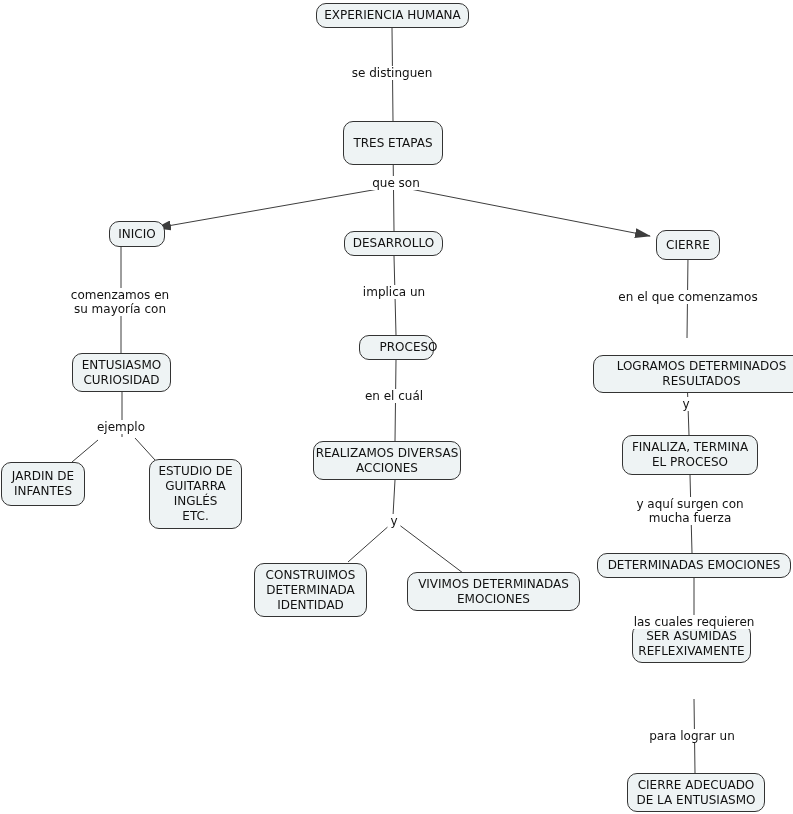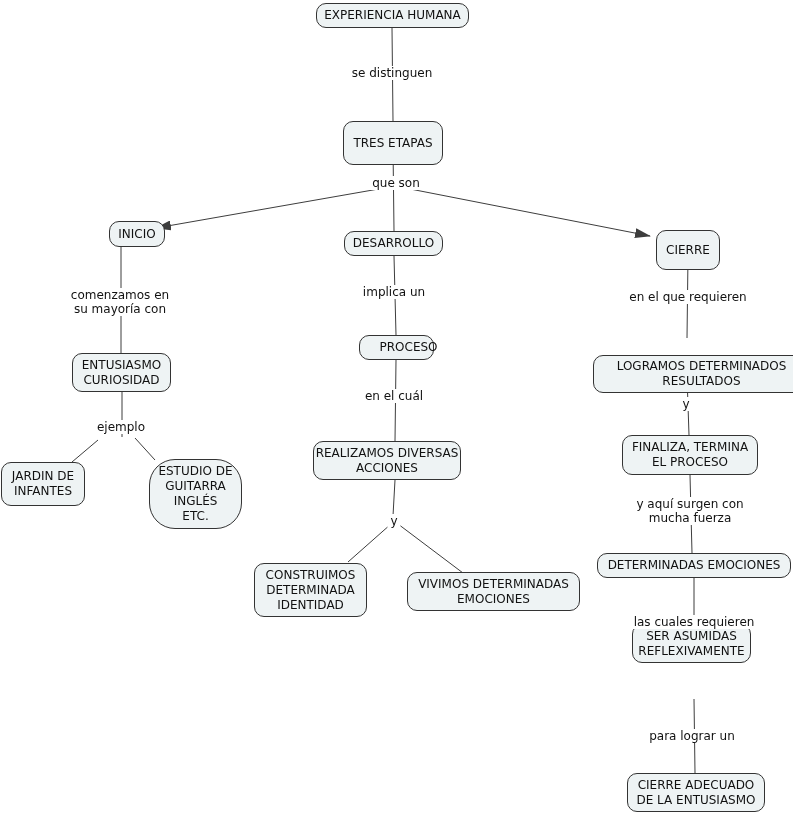--- a/index.html
+++ b/index.html
@@ -85,26 +85,26 @@
     <line x1="687" y1="376" x2="689" y2="435"></line>
     <line x1="690" y1="475" x2="692" y2="553"></line>
     <line x1="694" y1="578" x2="694" y2="660"></line>
     <line x1="694" y1="699" x2="695" y2="773"></line>
   </svg>
 
   <div class="node" style="left:316px; top:3px;   width:153px; height:25px;">EXPERIENCIA HUMANA</div>
   <div class="node" style="left:343px; top:121px; width:100px; height:44px;">TRES ETAPAS</div>
   <div class="node" style="left:93px;  top:221px; width:56px;  height:26px;margin-left:16px;">INICIO</div>
   <div class="node" style="left:344px; top:231px; width:99px;  height:25px;">DESARROLLO</div>
-  <div class="node" style="left:656px; top:230px; width:64px;  height:40px;">CIERRE</div>
+  <div class="node" style="left:656px; top:230px; width:64px;  height:30px;">CIERRE</div>
   <div class="node" style="left:72px;  top:353px; width:99px;  height:39px;">ENTUSIASMO
 CURIOSIDAD</div>
   <div class="node" style="left:1px;   top:462px; width:84px;  height:44px;">JARDIN DE
 INFANTES</div>
-  <div class="node" style="left:149px; top:459px; width:93px;  height:70px; border-radius:26px;">ESTUDIO DE
+  <div class="node" style="left:149px; top:459px; width:93px;  height:70px; border-radius:10px;">ESTUDIO DE
 GUITARRA
 INGLÉS
 ETC.</div>
   <div class="node" style="left:359px; top:335px; width:75px;  height:25px;padding-left:24px;">PROCESO</div>
   <div class="node" style="left:313px; top:441px; width:148px; height:39px;">REALIZAMOS DIVERSAS
 ACCIONES</div>
   <div class="node" style="left:254px; top:563px; width:113px; height:54px;">CONSTRUIMOS
 DETERMINADA
 IDENTIDAD</div>
   <div class="node" style="left:407px; top:572px; width:173px; height:39px;">VIVIMOS DETERMINADAS
@@ -120,20 +120,20 @@
 DE LA ENTUSIASMO</div>
 
   <div class="edge-label" style="left:392px; top:66px;">se distinguen</div>
   <div class="edge-label" style="left:396px; top:176px;">que son</div>
   <div class="edge-label" style="left:120px; top:288px;">comenzamos en
 su mayoría con</div>
   <div class="edge-label" style="left:121px; top:420px;">ejemplo</div>
   <div class="edge-label" style="left:394px; top:285px;">implica un</div>
   <div class="edge-label" style="left:394px; top:389px;">en el cuál</div>
   <div class="edge-label" style="left:394px; top:514px;">y</div>
-  <div class="edge-label" style="left:688px; top:290px;">en el que requieren</div>
+  <div class="edge-label" style="left:688px; top:290px;">en el que comenzamos</div>
   <div class="edge-label" style="left:686px; top:397px;">y</div>
   <div class="edge-label" style="left:690px; top:497px;">y aquí surgen con
 mucha fuerza</div>
   <div class="edge-label" style="left:694px; top:615px;">las cuales requieren</div>
   <div class="edge-label" style="left:692px; top:729px;">para lograr un</div>
 
 </div>
 
 </body></html>

